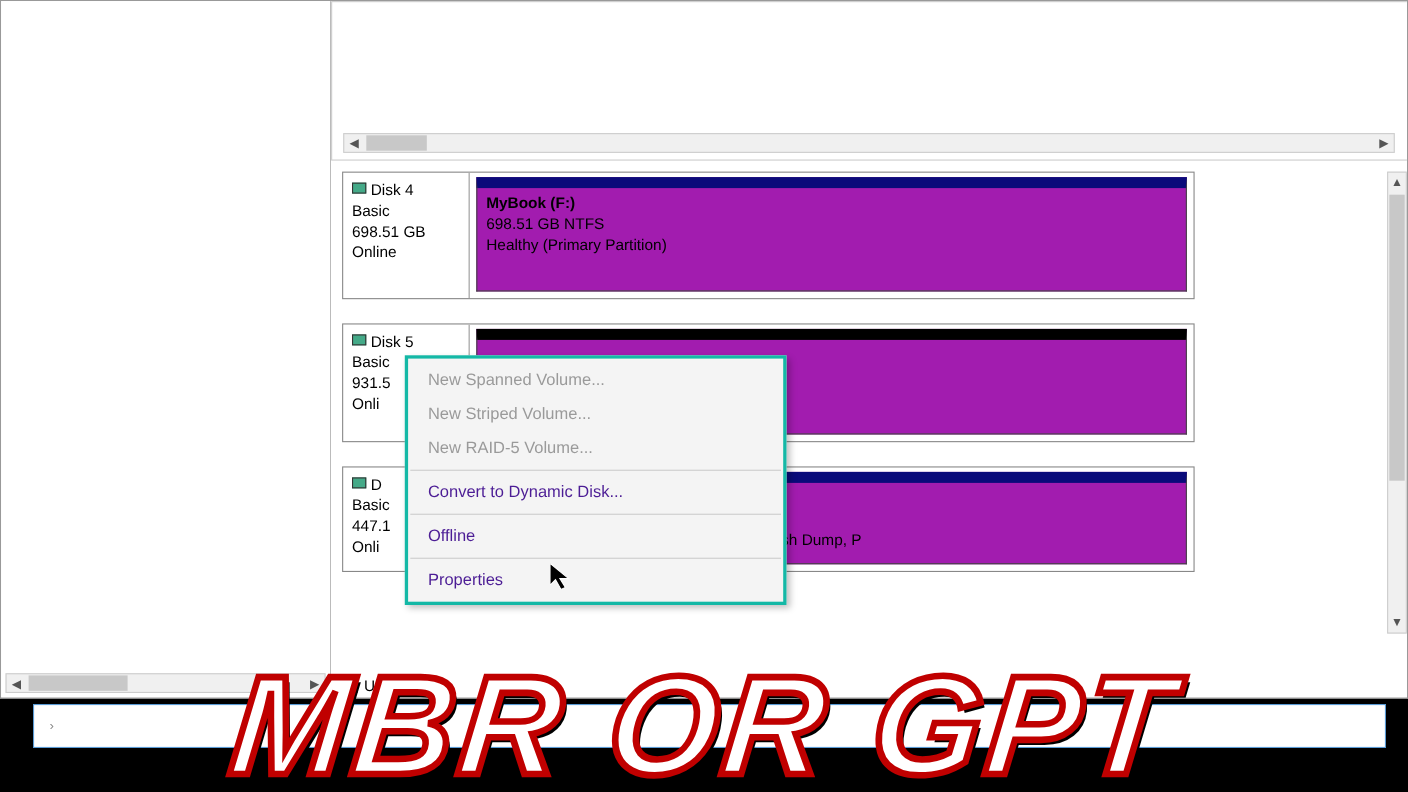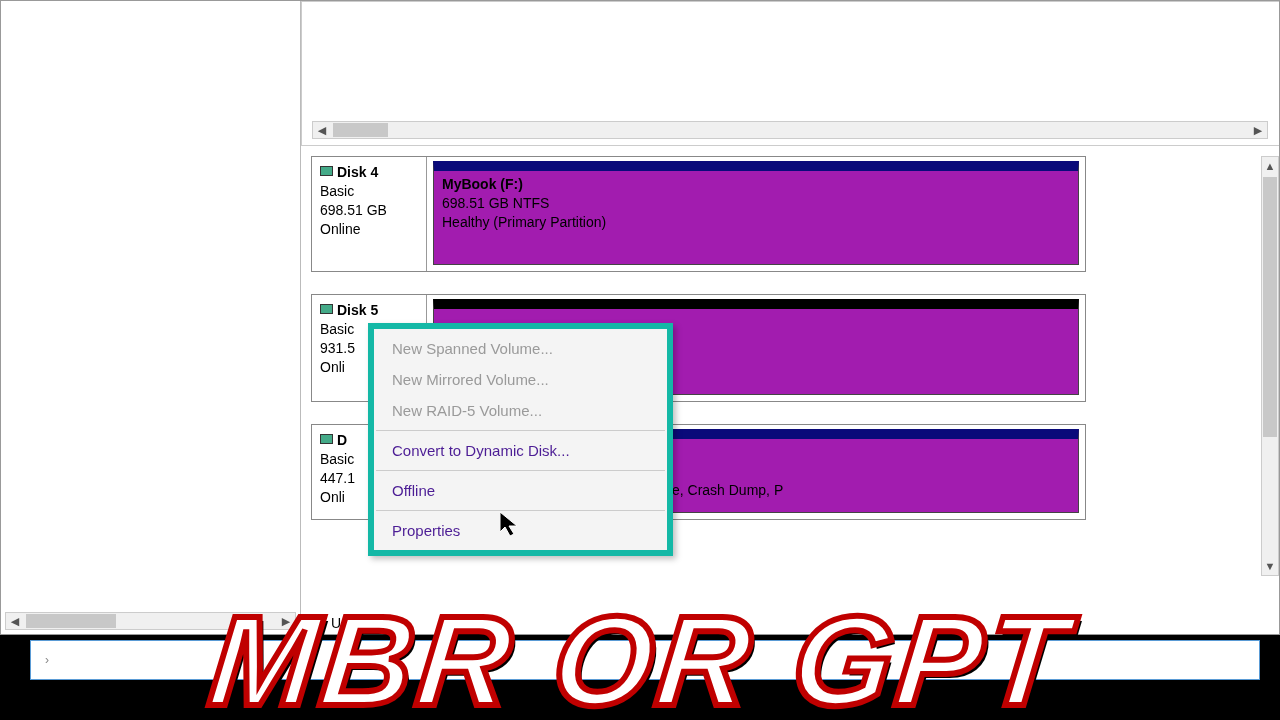--- a/index.html
+++ b/index.html
@@ -83,21 +83,21 @@
     font-size: 14px;
     line-height: 1.35;
   }
   .disk-info .disk-icon {
     display: inline-block;
     width: 13px; height: 10px;
     background: #4a8; border: 1px solid #333;
     margin-right: 4px;
     vertical-align: 1px;
   }
-  .disk-info b { font-weight: 700; }
+  .disk-info b { font-weight: 400; }
   .vol-wrap {
     flex: 1;
     padding: 4px 6px 6px 6px;
     display: flex;
     gap: 8px;
   }
   .volume {
     border: 1px solid #444;
     border-top: 10px solid;
     background: #a21caf;
@@ -159,23 +159,23 @@
     align-items: center;
   }
   .hscroll2 .arrow { width: 18px; text-align: center; font-size: 11px; color:#555; }
   .hscroll2 .thumb { position:absolute; left:20px; top:1px; width:90px; height:14px; background:#c8c8c8; }
   .hscroll2 .arrow.right { margin-left:auto; }
 
   
   .context-menu {
     position: absolute;
     left: 368px; top: 323px;
-    width: 305px;
+    width: 347px;
     background: #f4f4f4;
-    border: 6px solid #14b8a6;
+    border: 3px solid #14b8a6;
     box-shadow: 3px 3px 6px rgba(0,0,0,.25);
     padding: 4px 0;
     font-size: 15px;
     z-index: 50;
   }
   .context-menu .item {
     padding: 7px 18px;
     color: #4c1d95;
   }
   .context-menu .item.disabled { color: #9a9a9a; }
@@ -288,21 +288,21 @@
 
     <div class="bottom-row">
       <div class="legend-sq"></div>
       <span>U</span>
     </div>
   </div>
 </div>
 
 <div class="context-menu" id="ctx">
     <div class="item disabled">New Spanned Volume...</div>
-    <div class="item disabled">New Mirrored Volume...</div>
+    <div class="item disabled">New Striped Volume...</div>
     <div class="item disabled">New RAID-5 Volume...</div>
     <hr>
     <div class="item">Convert to Dynamic Disk...</div>
     <hr>
     <div class="item">Offline</div>
     <hr>
     <div class="item">Properties</div>
   </div>
 
 <svg class="cursor" width="26" height="26">

